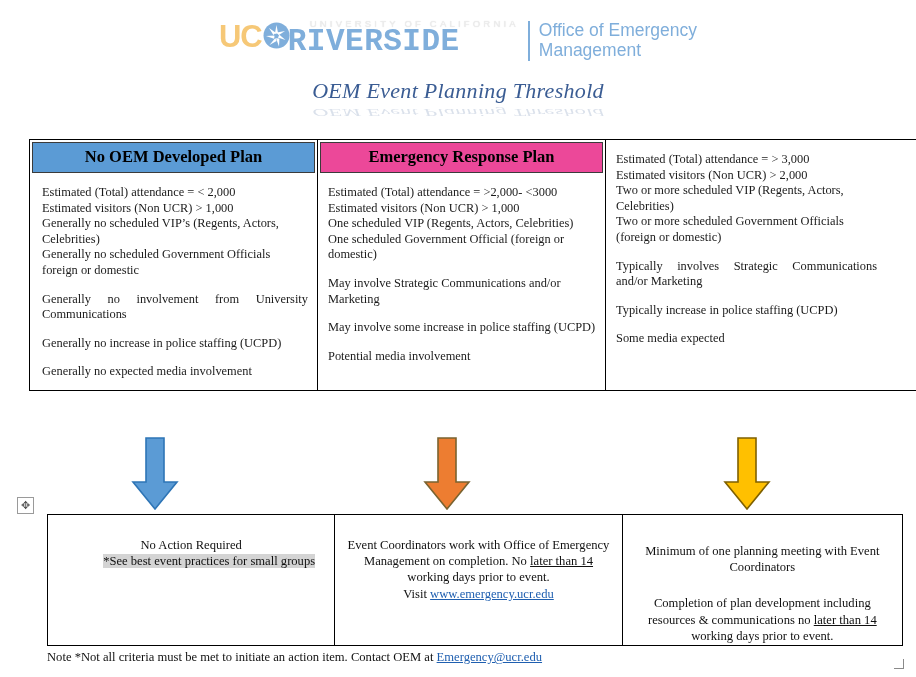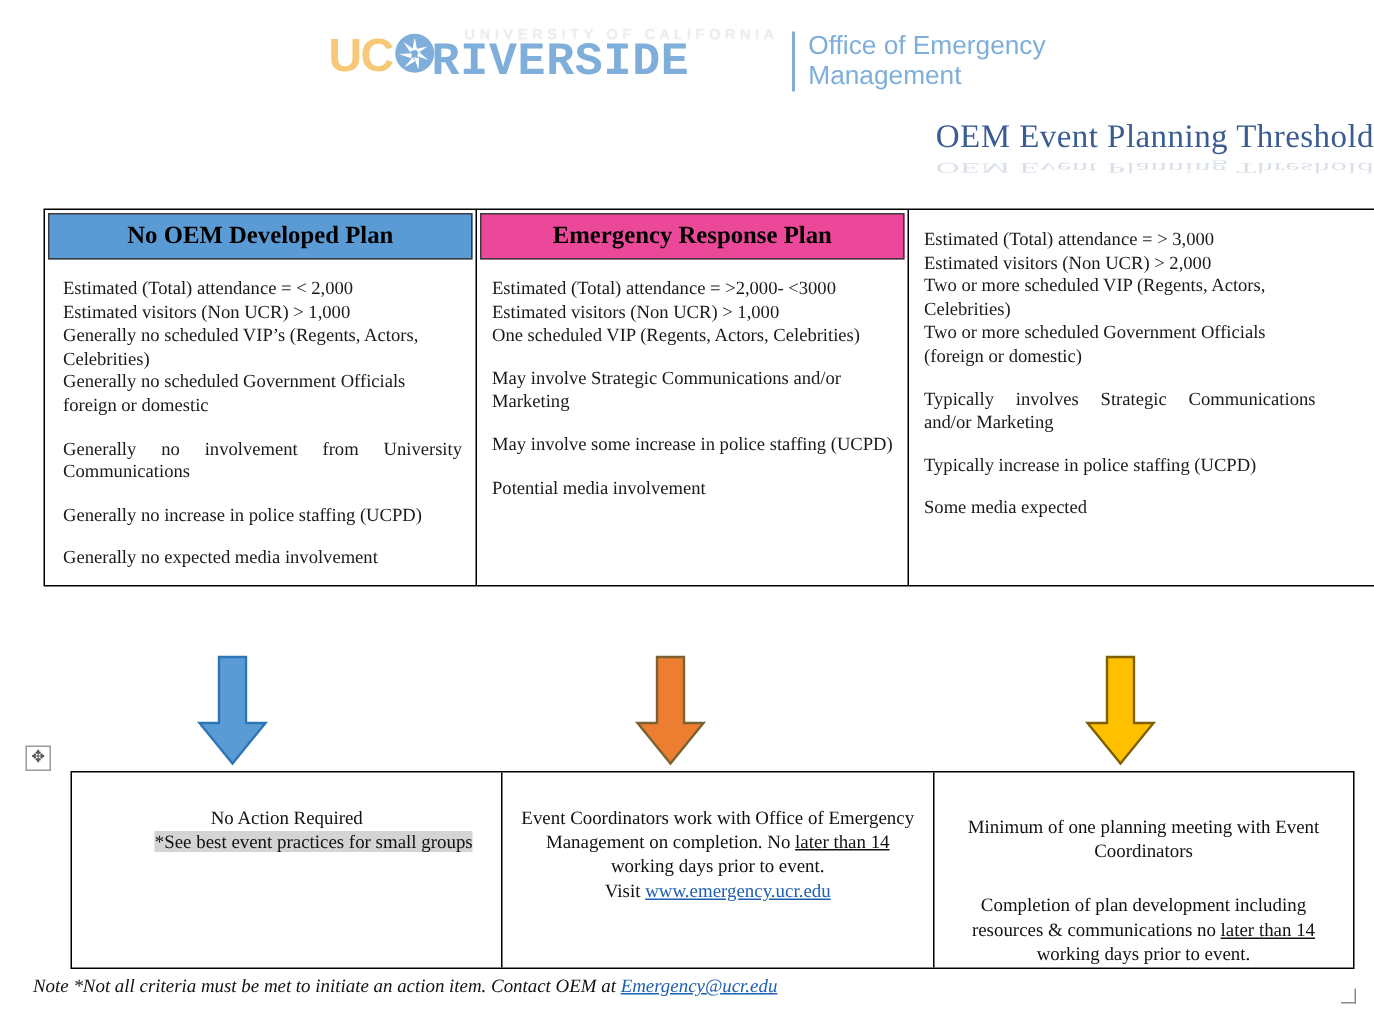--- a/index.html
+++ b/index.html
@@ -41,25 +41,26 @@
     width:2px;height:40px;background:#7FAEDB;margin:9px 9px 0 9px;
   }
   .logo-oem{
     font-family:"Liberation Sans", sans-serif;
     font-size:17.5px;color:#7FAEDB;line-height:20px;
     margin-top:8px;white-space:nowrap;
   }
   
   #doc-title{
     position:absolute;left:0;top:78px;width:916px;
-    text-align:right;
+    text-align:center;
     font-family:"Liberation Serif", serif;
     font-size:22px;font-weight:normal;
     color:#3A5C93;
     letter-spacing:.3px;
+    font-style:italic;
   }
   #doc-title .reflect{
     display:block;
     transform:scaleY(-0.45);
     opacity:.18;
     margin-top:-5px;
     color:#3A5C93;
   }
   
   #criteria-table{
@@ -129,22 +130,22 @@
   .act-col.a1{width:288px;}
   .act-col.a2{width:288px;}
   .act-col.a3{width:280px;padding-top:28px;}
   .act-col p{margin:0;}
   .act-col p.gap{margin-top:20px;}
   .hl{background:#D4D4D4;margin-left:36px;}
   .ul{text-decoration:underline;}
   a.link{color:#1F5FB0;text-decoration:underline;}
   
   #footer-note{
-    position:absolute;left:22px;top:650px;width:856px;
-    font-style:italic;font-size:12.6px;color:#111;
+    position:absolute;left:47px;top:650px;width:856px;
+    font-size:12.6px;color:#111;
   }
   #page-corner{
     position:absolute;right:12px;bottom:8px;width:9px;height:9px;
     border-right:1px solid #8a8a8a;border-bottom:1px solid #8a8a8a;
   }
 </style>
 </head>
 <body>
 
 <div id="logo-block">
@@ -192,20 +193,21 @@
         <p class="gap ">Generally no increase in police staffing (UCPD)</p>
         <p class="gap ">Generally no expected media involvement</p>
       </div>
     </div>
     <div class="crit-col c2">
       <div class="crit-head orange">Emergency Response Plan</div>
       <div class="crit-body">
         <p class="">Estimated (Total) attendance =  &gt;2,000- &lt;3000</p>
         <p class="">Estimated visitors (Non UCR) &gt; 1,000</p>
         <p class="">One scheduled VIP (Regents, Actors, Celebrities)</p>
+        <p class="">One scheduled Government Official (foreign or domestic)</p>
         <p class="gap ">May involve Strategic Communications and/or Marketing</p>
         <p class="gap ">May involve some increase in police staffing (UCPD)</p>
         <p class="gap ">Potential media involvement</p>
       </div>
     </div>
     <div class="crit-col c3">
       <div class="crit-body">
         <p class="">Estimated (Total) attendance =  &gt; 3,000</p>
         <p class="">Estimated visitors (Non UCR) &gt; 2,000</p>
         <p class="">Two or more scheduled VIP (Regents, Actors, Celebrities)</p>

